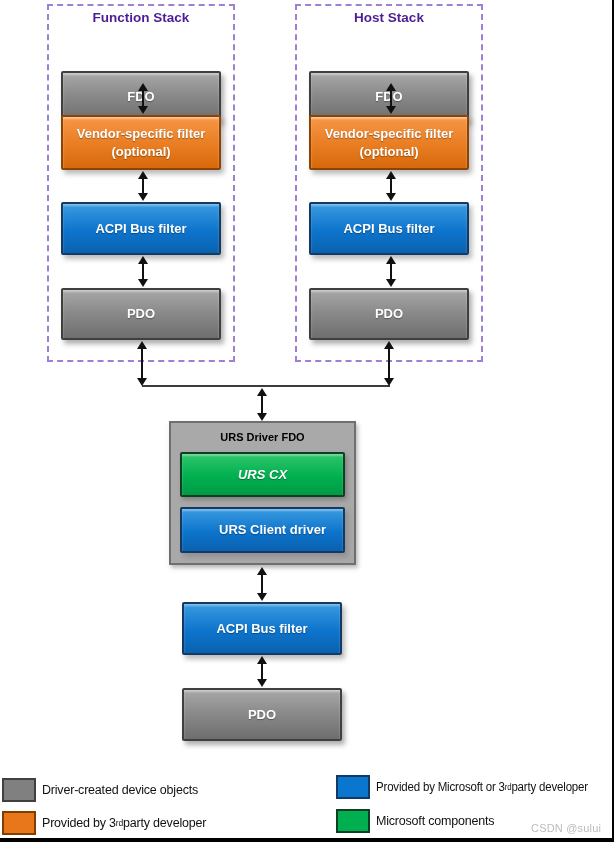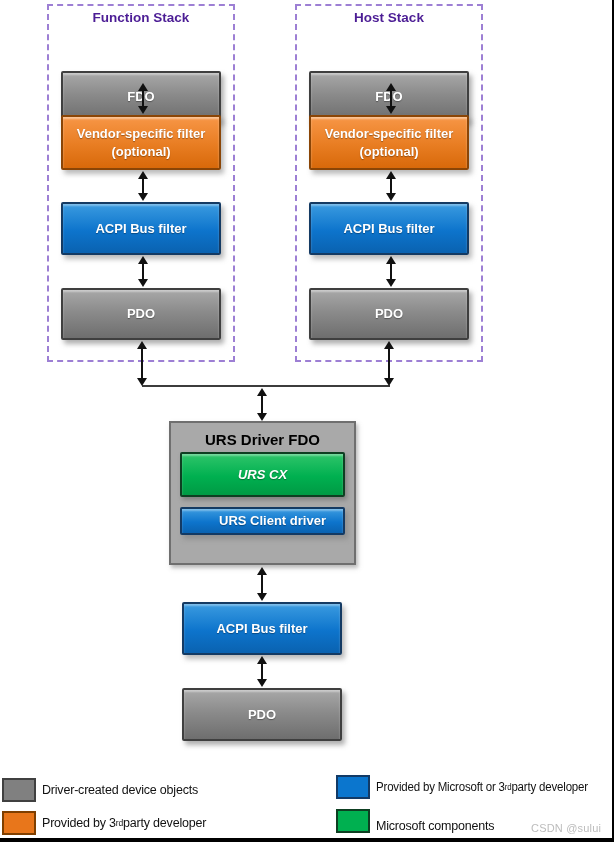--- a/index.html
+++ b/index.html
@@ -86,43 +86,43 @@
   .a-5 { left:256px; top:656px; height:31px; }
 
   
   .urs {
     position:absolute; left:169px; top:421px; width:187px; height:144px;
     background:#a9a9a9; border:2px solid #6f6f6f; box-sizing:border-box;
     box-shadow:2px 3px 4px rgba(120,120,120,.5);
   }
   .urs-title {
     position:absolute; top:8px; left:0; width:100%; text-align:center;
-    color:#000; font-weight:bold; font-size:15px;
+    color:#000; font-weight:bold; font-size:11px;
   }
   .b-urscx     { left:9px; top:29px; width:165px; height:45px; }
-  .b-ursclient { left:9px; top:84px; width:165px; height:28px;padding-left:20px; }
+  .b-ursclient { left:9px; top:84px; width:165px; height:46px;padding-left:20px; }
 
   
   .b-acpi2 { left:182px; top:602px; width:160px; height:53px; }
   .b-pdo2  { left:182px; top:688px; width:160px; height:53px; }
 
   
   .lg-swatch { position:absolute; width:34px; height:24px; box-sizing:border-box; }
   .sw-gray   { left:2px;   top:778px; background:#808080; border:2px solid #404040; }
   .sw-orange { left:2px;   top:811px; background:#e8761b; border:2px solid #7f3f00; }
   .sw-blue   { left:336px; top:775px; background:#0b76ce; border:2px solid #123a66; }
   .sw-green  { left:336px; top:809px; background:#00b050; border:2px solid #0e3f22; }
   .lg-label {
     position:absolute; height:24px; display:flex; align-items:center;
     font-size:12.5px; color:#111; white-space:nowrap; letter-spacing:-0.2px;
   }
   .lbl-gray   { left:42px;  top:778px; }
   .lbl-orange { left:42px;  top:811px;justify-content:flex-end; }
   .lbl-blue   { left:376px; top:775px; transform:scaleX(0.92); transform-origin:left center; }
-  .lbl-green  { left:376px; top:809px;align-items:flex-end; }
+  .lbl-green  { left:376px; top:809px; }
   .lg-label sup { font-size:8.5px; line-height:0; }
 
   .watermark {
     position:absolute; left:531px; top:822px;
     font-size:11px; color:#bcbcbc; letter-spacing:0.2px; white-space:nowrap;
   }
 </style>
 </head>
 <body>
 

